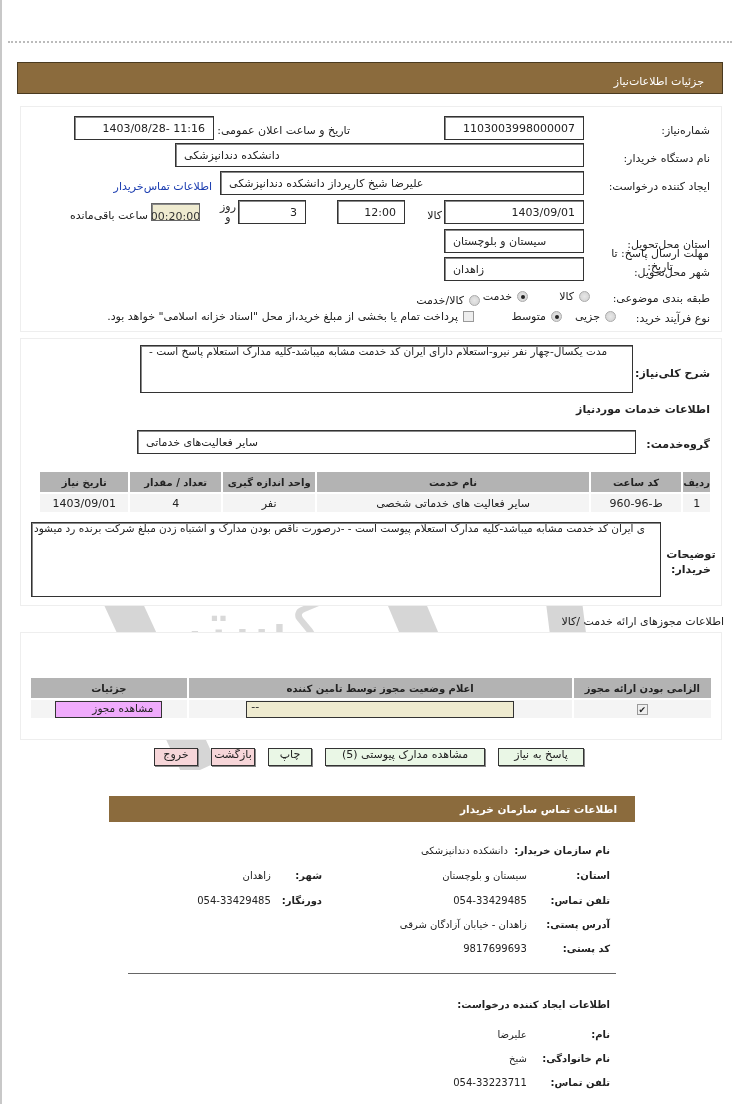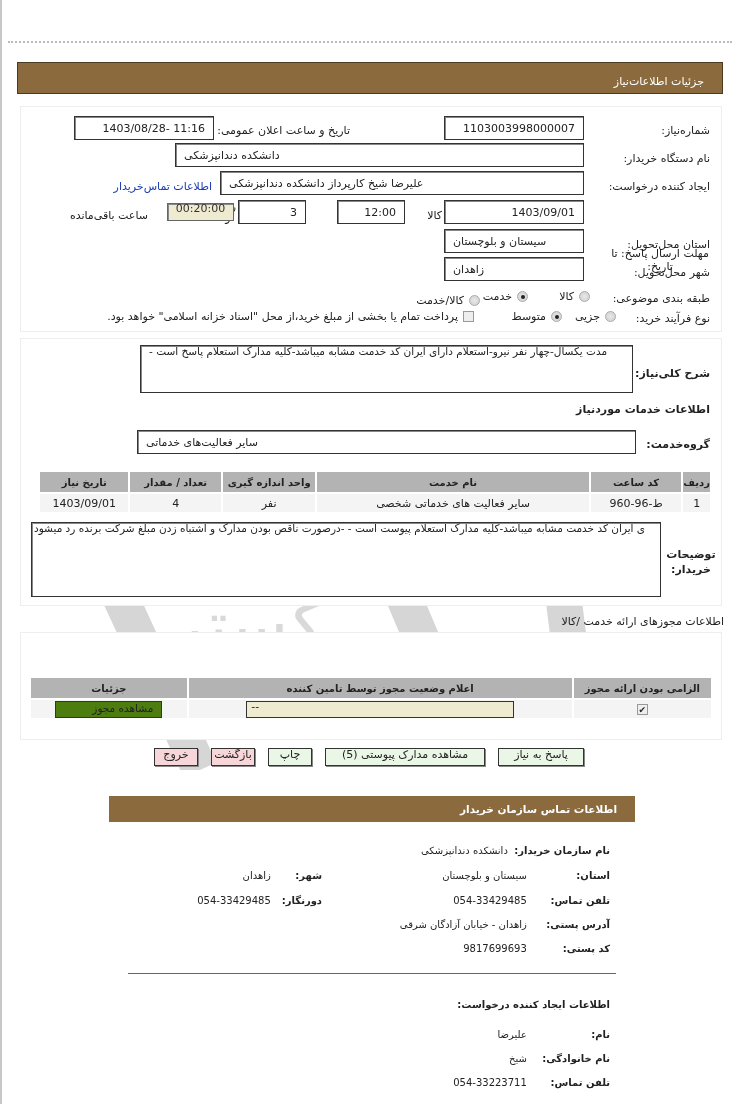--- a/index.html
+++ b/index.html
@@ -70,21 +70,21 @@
 <span class="lbl" style="right:30px; top:180px;">ایجاد کننده درخواست:</span>
 <div class="box" style="left:220px; top:171px; width:364px; height:24px;">علیرضا  شیخ  کارپرداز  دانشکده  دندانپزشکی</div>
 <span class="lbl link" style="right:528px; top:180px;">اطلاعات تماس‌خریدار</span>
 
 <span class="lbl" style="right:30px; top:201px; width:100px; white-space:normal; line-height:13px;margin-top:46px;">مهلت ارسال پاسخ: تا تاریخ:</span>
 <div class="box ltr" style="left:444px; top:200px; width:140px; height:24px;">1403/09/01</div>
 <span class="lbl" style="right:298px; top:209px;">کالا</span>
 <div class="box ltr" style="left:337px; top:200px; width:68px; height:24px;">12:00</div>
 <div class="box ltr" style="left:238px; top:200px; width:68px; height:24px;">3</div>
 <span class="lbl" style="right:502px; top:201px; width:20px; white-space:normal; line-height:11px;">روز و</span>
-<div class="box beige ltr" style="left:167px; top:203px; width:67px; height:18px; line-height:10px; padding-top:0;">00:20:00</div>
+<div class="box beige ltr" style="left:151px; top:203px; width:49px; height:18px; line-height:10px; padding-top:8px;">00:20:00</div>
 <span class="lbl" style="right:592px; top:209px;">ساعت باقی‌مانده</span>
 
 <span class="lbl" style="right:30px; top:238px;">استان محل‌تحویل:</span>
 <div class="box" style="left:444px; top:229px; width:140px; height:24px;">سیستان و بلوچستان</div>
 
 <span class="lbl" style="right:30px; top:266px;">شهر محل‌تحویل:</span>
 <div class="box" style="left:444px; top:257px; width:140px; height:24px;">زاهدان</div>
 
 <span class="lbl" style="right:30px; top:292px;">طبقه بندی موضوعی:</span>
 <label class="opt" style="right:150px; top:290px;">
@@ -156,21 +156,21 @@
   <thead>
     <tr>
       <th style="width:158px">جزئیات</th>
       <th style="width:386px">اعلام وضعیت مجوز توسط تامین کننده</th>
       <th style="width:140px">الزامی بودن ارائه مجوز</th>
     </tr>
   </thead>
   <tbody>
     <tr>
       <td>
-        <div style="margin:0 auto; width:107px; height:17px; background:#4d7c0f; border:1px solid #333; font-size:10.5px; line-height:12px;padding-left:28px;">مشاهده مجوز</div>
+        <div style="margin:0 auto; width:107px; height:17px; background:#f0abfc; border:1px solid #333; font-size:10.5px; line-height:12px;padding-left:28px;">مشاهده مجوز</div>
       </td>
       <td>
         <div style="margin:0 auto; width:268px; height:17px; background:#efebd0; border:1px solid #333; text-align:left; padding-left:4px; line-height:10px;">--</div>
       </td>
       <td>
         <span class="check">✔</span>
       </td>
     </tr>
   </tbody>
 </table>

